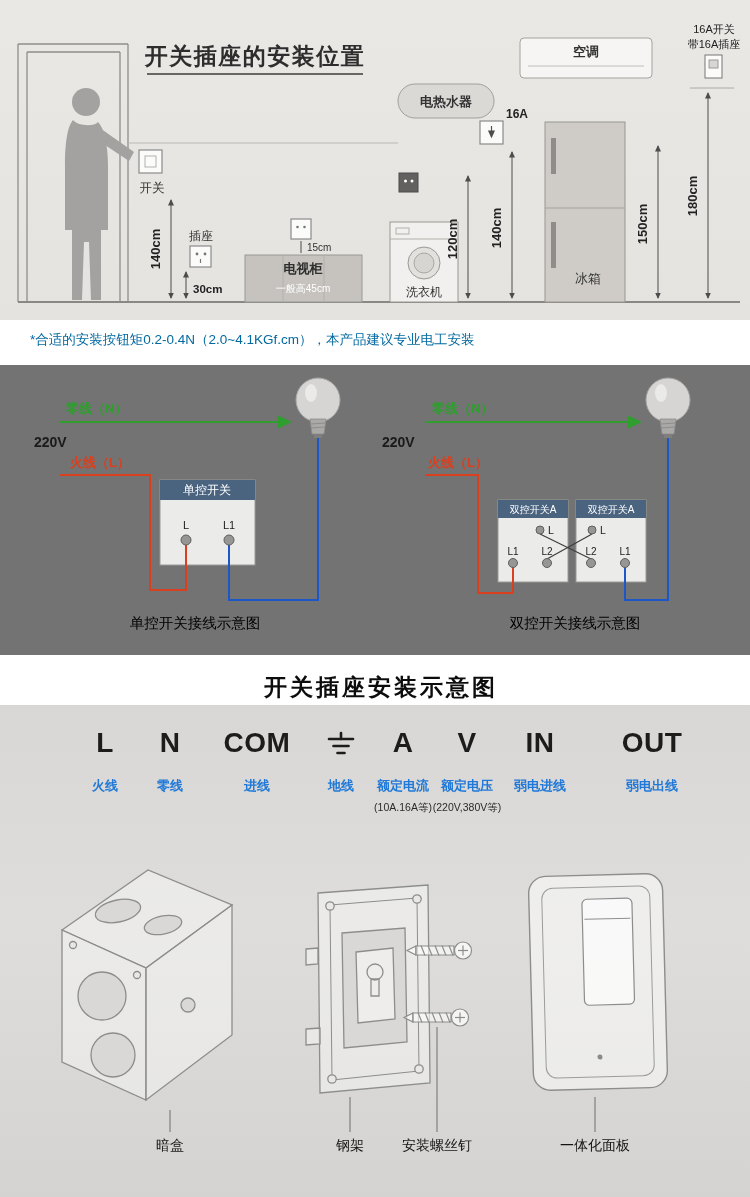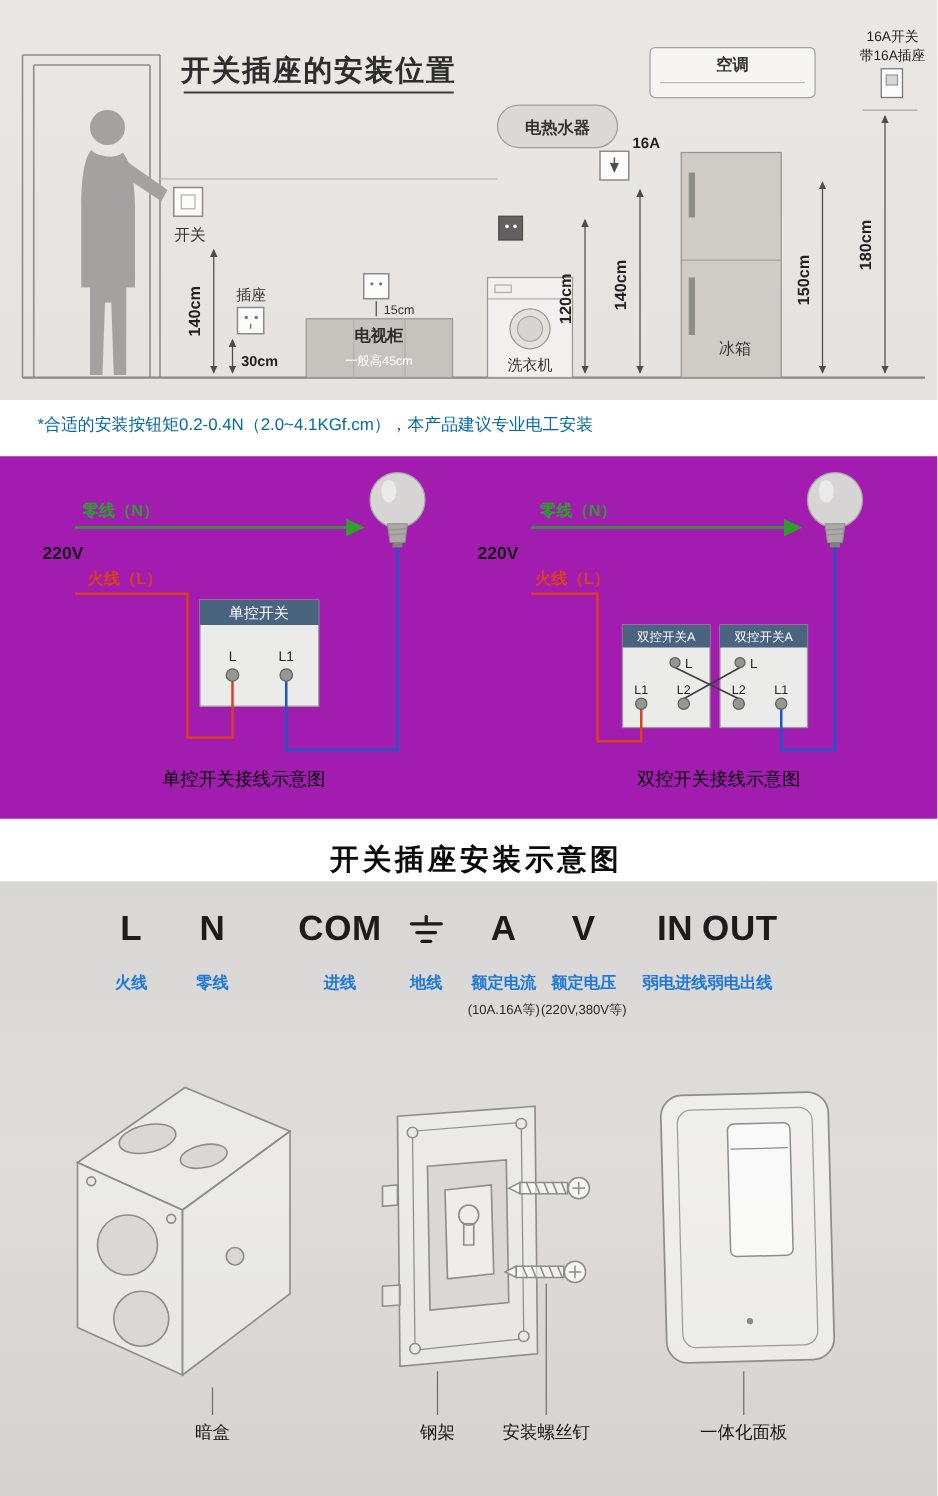--- a/index.html
+++ b/index.html
@@ -2,21 +2,21 @@
 <html><head>
 <meta charset="utf-8">
 <style>
   *{box-sizing:border-box}
   body{margin:0;background:#fff;font-family:"Liberation Sans","DejaVu Sans",sans-serif;}
   .page{position:relative;width:750px;height:1197px;background:#fff;overflow:hidden;}
   svg{display:block}
   svg text{font-family:"Liberation Sans","DejaVu Sans",sans-serif;}
   .top{position:absolute;top:0;left:0;width:750px;height:320px;background:linear-gradient(180deg,#eae8e5,#e5e3e0);}
   .note{position:absolute;top:331px;left:30px;font-size:13.5px;color:#0369a1;white-space:nowrap;}
-  .wiring{position:absolute;top:365px;left:0;width:750px;height:290px;background:#a21caf;}
+  .wiring{position:absolute;top:365px;left:0;width:750px;height:290px;background:#737373;}
   .sec-title{position:absolute;top:666px;left:0;width:750px;margin:6px;text-align:center;font-size:23px;font-weight:600;color:#0c0c0c;letter-spacing:3px;}
   .bottom{position:absolute;top:705px;left:0;width:750px;height:492px;background:linear-gradient(180deg,#d8d7d5 0%,#dedddb 45%,#d4d3d1 100%);}
   .bottom>svg{position:absolute;top:0;left:0;}
   .tcol{position:absolute;top:20px;transform:translateX(-50%);text-align:center;}
   .tsym{height:32px;display:flex;align-items:flex-end;justify-content:center;font-size:28px;font-weight:bold;color:#1c1c1c;line-height:1;letter-spacing:.5px;}
   .tlab{margin-top:20px;font-size:13px;font-weight:600;color:#2079d8;white-space:nowrap;}
   .tnote{margin-top:6px;font-size:10.5px;color:#2b2b2b;white-space:nowrap;}
   .torque{position:absolute;top:116px;left:432px;font-size:12px;color:#686868;white-space:nowrap;}
 </style>
 </head>
@@ -284,21 +284,21 @@
     </svg>
 
     <div class="tcol" style="left:105px">
       <div class="tsym">L</div>
       <div class="tlab">火线</div>
     </div>
     <div class="tcol" style="left:170px">
       <div class="tsym">N</div>
       <div class="tlab">零线</div>
     </div>
-    <div class="tcol" style="left:272px">
+    <div class="tcol" style="left:257px">
       <div class="tsym">COM</div>
       <div class="tlab">进线</div>
     </div>
     <div class="tcol" style="left:341px">
       <div class="tsym">
         <svg width="32" height="26" viewBox="0 0 32 26">
           <g stroke="#1c1c1c" stroke-width="2.6" stroke-linecap="round">
             <line x1="16" y1="2" x2="16" y2="8"></line>
             <line x1="4" y1="8" x2="28" y2="8"></line>
             <line x1="8.5" y1="15" x2="23.5" y2="15"></line>
@@ -315,20 +315,20 @@
     </div>
     <div class="tcol" style="left:467px">
       <div class="tsym">V</div>
       <div class="tlab">额定电压</div>
       <div class="tnote">(220V,380V等)</div>
     </div>
     <div class="tcol" style="left:540px">
       <div class="tsym">IN</div>
       <div class="tlab">弱电进线</div>
     </div>
-    <div class="tcol" style="left:592px">
+    <div class="tcol" style="left:652px">
       <div class="tsym">OUT</div>
       <div class="tlab">弱电出线</div>
     </div>
 
   </section>
 
 </div>
 
 </body></html>

